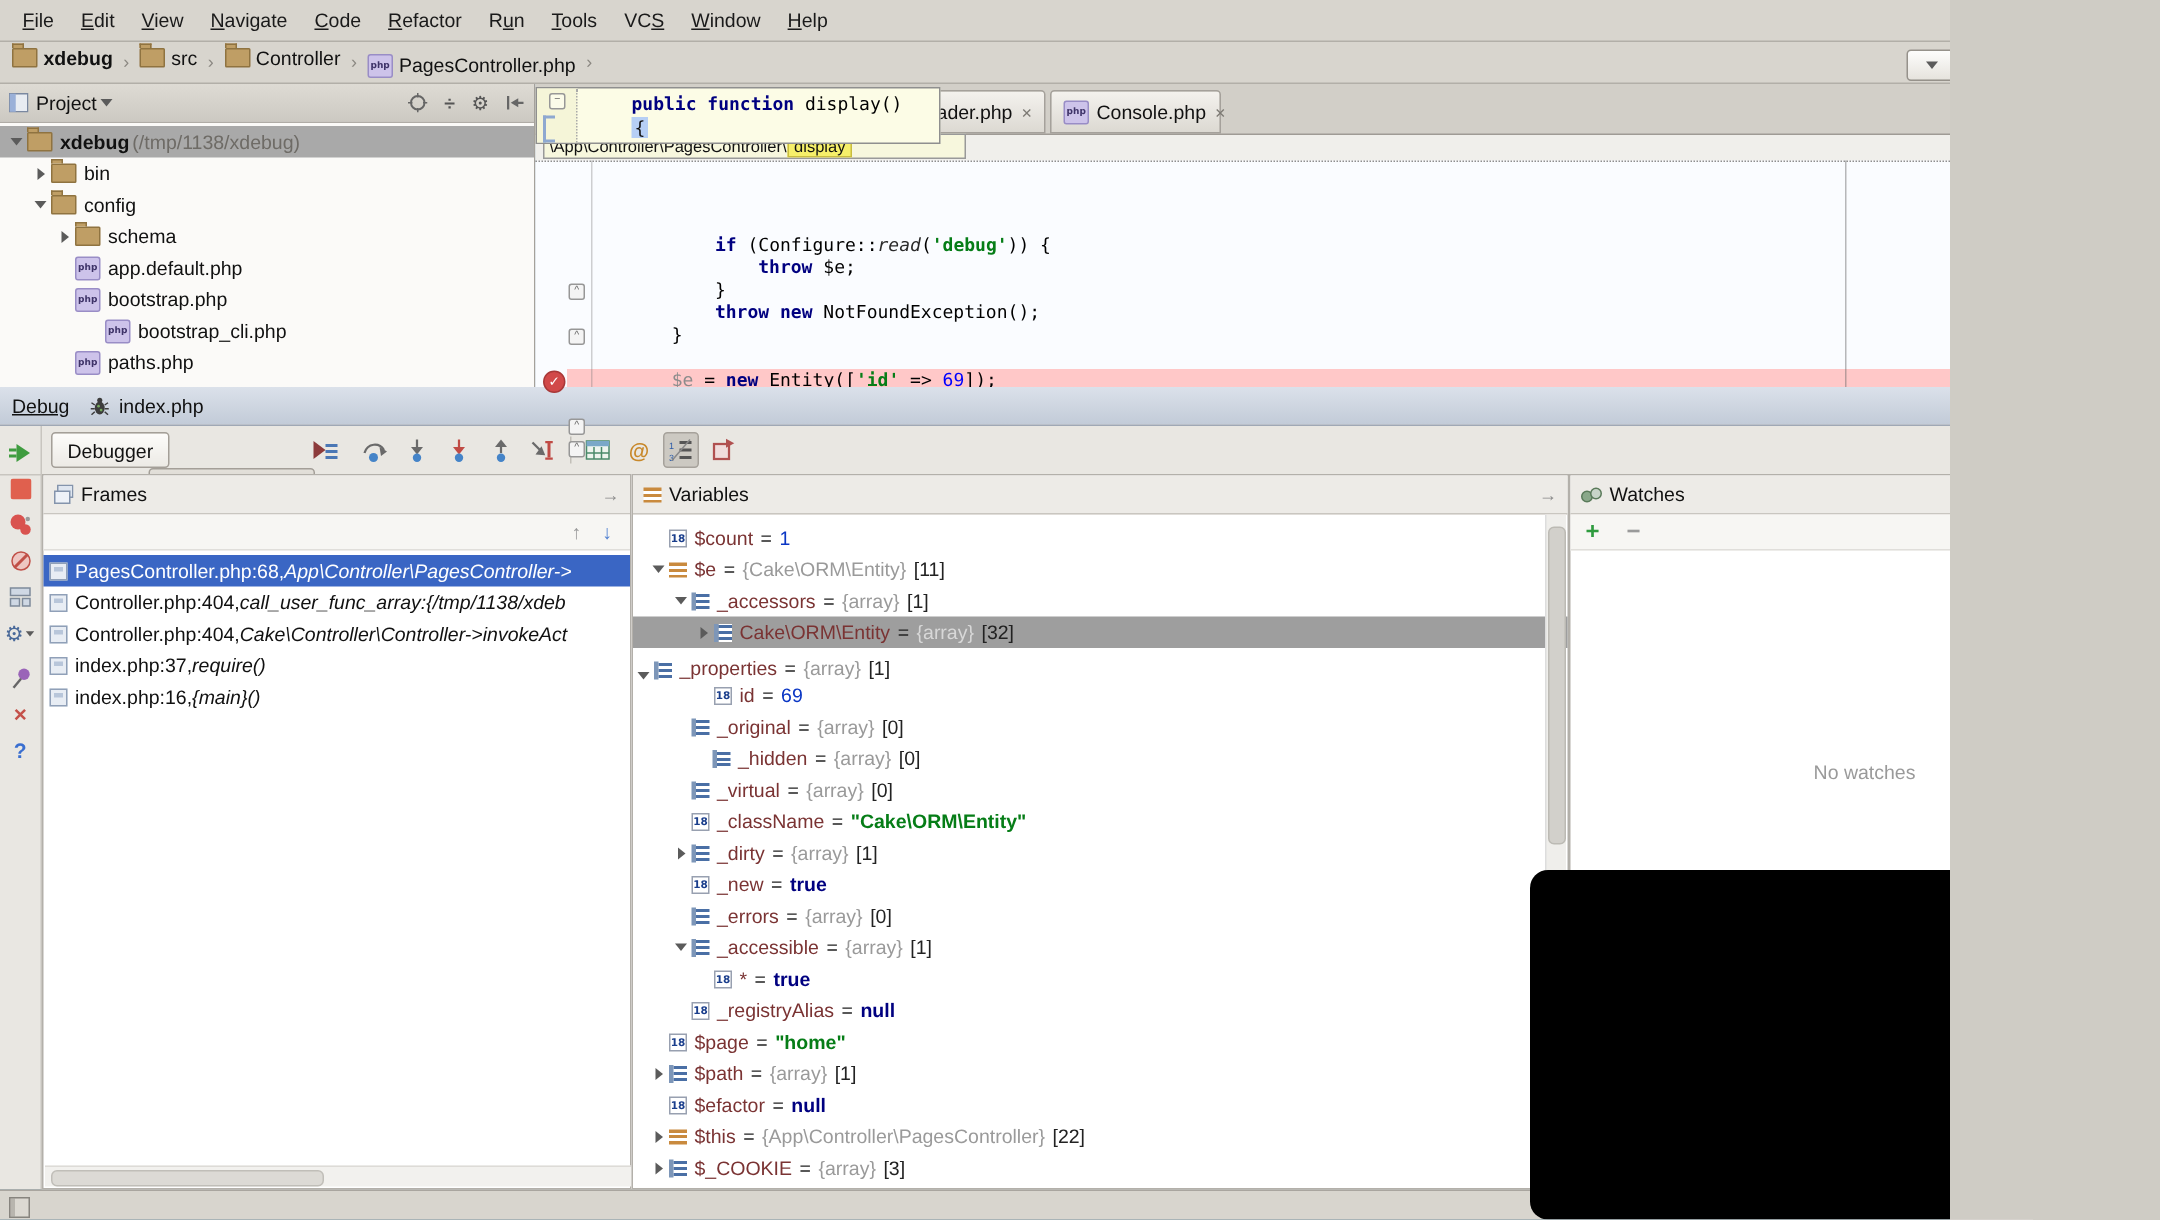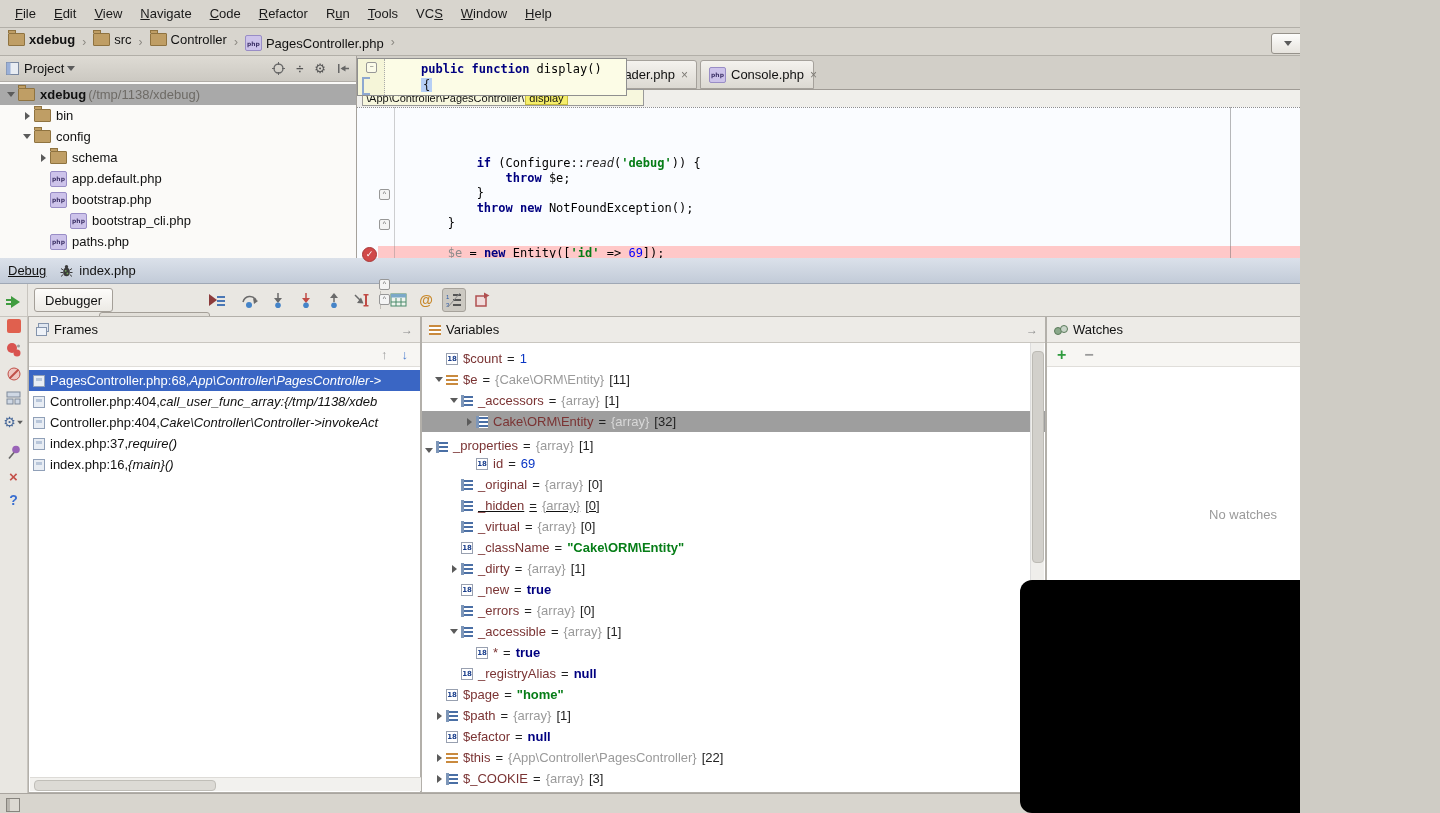--- a/index.html
+++ b/index.html
@@ -634,21 +634,21 @@
             <span class="v-num">69</span>
           </div>
           <div class="var-row" style="padding-left: 25px;">
             <span class="tw"></span>
             <span class="ic ic-arr"></span>
             <span class="v-name">_original</span>
             <span class="v-eq">=</span>
             <span class="v-brace">{array}</span>
             <span class="v-count">[0]</span>
           </div>
-          <div class="var-row" style="padding-left: 25px; text-decoration: underline;">
+          <div class="var-row" style="padding-left: 39px;">
             <span class="tw"></span>
             <span class="ic ic-arr"></span>
             <span class="v-name">_hidden</span>
             <span class="v-eq">=</span>
             <span class="v-brace">{array}</span>
             <span class="v-count">[0]</span>
           </div>
           <div class="var-row" style="padding-left: 25px;">
             <span class="tw"></span>
             <span class="ic ic-arr"></span>

